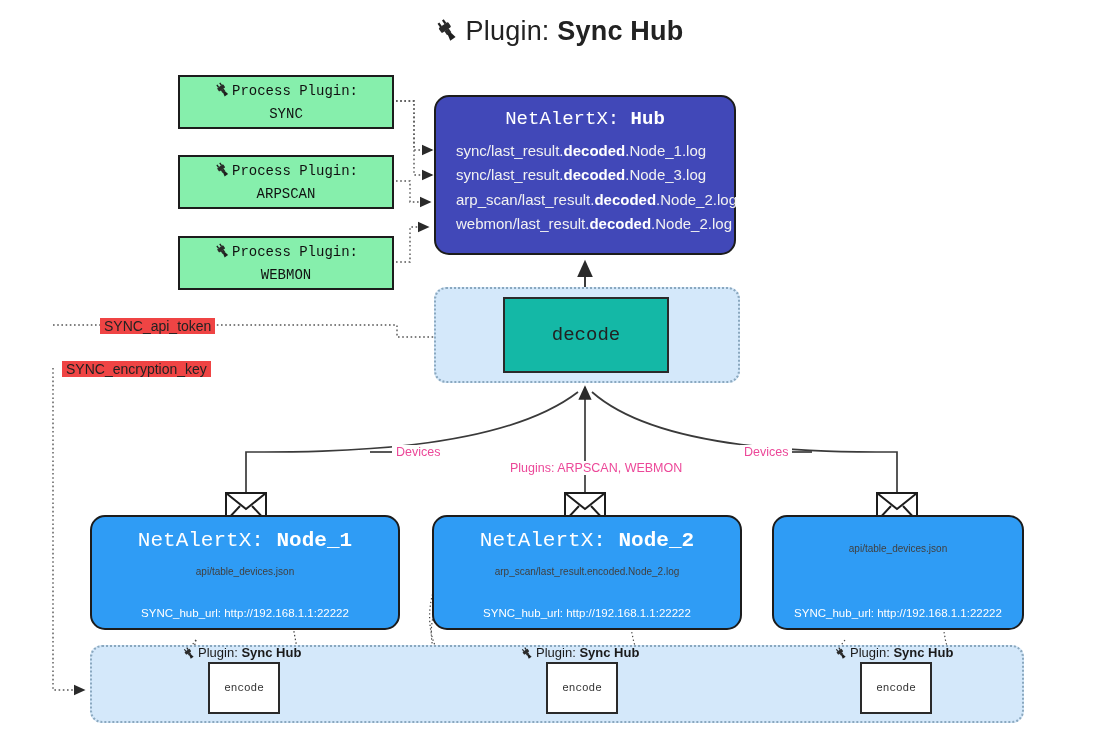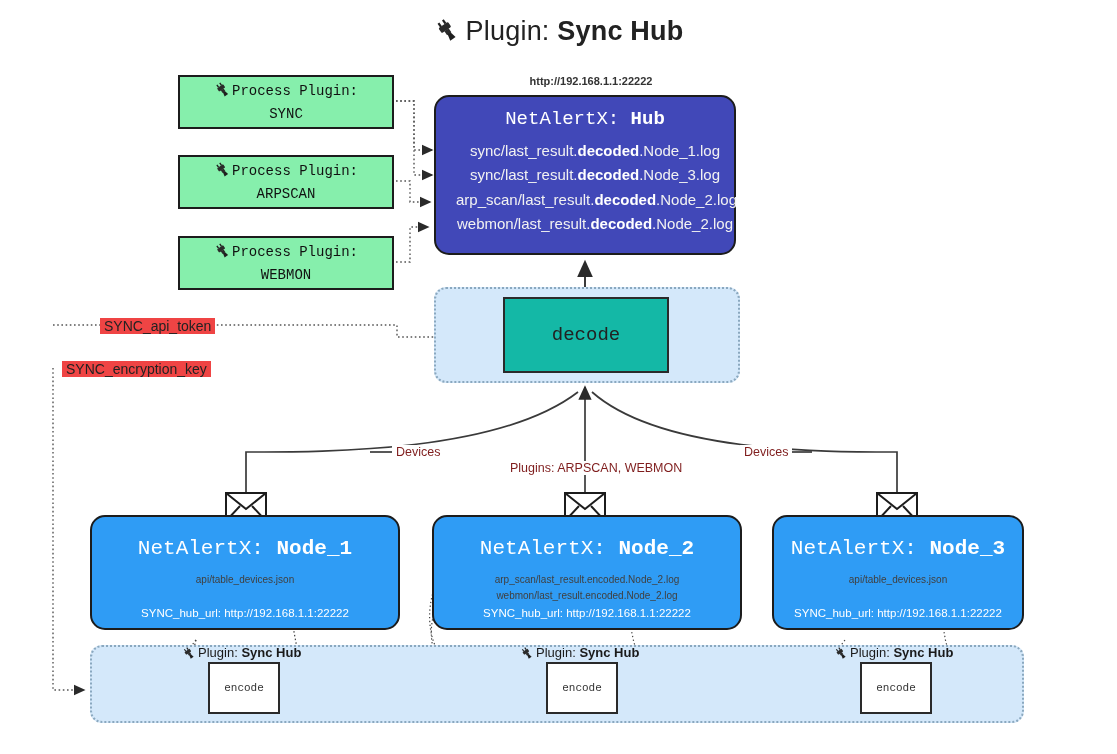--- a/index.html
+++ b/index.html
@@ -62,21 +62,21 @@
   }
   #hub .hubtitle{
     text-align:center;
     font-family:"Liberation Mono", monospace;
     font-size:19px;color:#fff;white-space:nowrap;
   }
   #hub .hubtitle b{font-weight:bold;}
   #hub .loglist{margin-top:9px;}
   #hub .logline{
     font-size:15px;color:#f2f2f2;white-space:nowrap;
-    line-height:1.62;padding-left:20px;text-align:center;
+    line-height:1.62;padding-left:20px;
   }
   #hub .logline b{font-weight:bold;color:#ffffff;}
 
   
   #decodewrap{
     left:434px;top:287px;width:306px;height:96px;
     background:#d4e8fa;
     border:2px dotted #8aa8bf;
     border-radius:12px;
     box-sizing:border-box;
@@ -85,37 +85,37 @@
     left:503px;top:297px;width:166px;height:76px;
     background:#14b8a6;border:2px solid #2a2a2a;
     box-sizing:border-box;
     display:flex;align-items:center;justify-content:center;
     font-family:"Liberation Mono", monospace;
     font-size:19px;color:#222;
   }
 
   
   .edgelabel{
-    font-size:12.5px;color:#7f1d1d;background:#ffffff;
+    font-size:12.5px;color:#ec4899;background:#ffffff;
     padding:0 4px;white-space:nowrap;
   }
 
   
   .node{
     height:115px;
     background:#2f9cf5;
     border:2.5px solid #1c1c1c;
     border-radius:15px;
     box-sizing:border-box;
     padding-top:12px;
   }
   .node .ntitle{
     text-align:center;
     font-family:"Liberation Mono", monospace;
-    font-size:21px;color:#ffffff;white-space:nowrap;margin-top:8px;
+    font-size:21px;color:#ffffff;white-space:nowrap;
   }
   .node .ntitle b{font-weight:bold;}
   .node .nlines{margin-top:12px;text-align:center;}
   .node .nline{
     font-size:10px;color:#404040;white-space:nowrap;line-height:1.6;
   }
   .node .nhub{
     position:absolute;left:0;bottom:9px;width:100%;
     text-align:center;font-size:11.5px;color:#ffffff;white-space:nowrap;
   }
@@ -266,21 +266,20 @@
             <rect x="6.4" y="6.2" width="10.6" height="5.6" rx="1.2" fill="#2b2b2b"></rect>
             <rect x="9.3" y="11.6" width="4.8" height="4.4" fill="#2b2b2b"></rect>
             <path d="M10.2,15.6 h3.2 l1.4,6.2 h-6 z" fill="#1f1f1f"></path>
           </g>
         </svg>
       </span><span>Process Plugin:</span>
     </div>
     <div class="l2">WEBMON</div>
   </div>
 
-  <div id="huburl" class="abs">http://192.168.1.1:22222</div>
 
   <div id="hub" class="abs">
     <div class="hubtitle">
       <span>NetAlertX:</span>
       <b>Hub</b>
     </div>
     <div class="loglist">
       <div class="logline">
         <span>sync/last_result.</span><b>decoded</b><span>.Node_1.log</span>
       </div>
@@ -339,30 +338,25 @@
     <div class="nhub">SYNC_hub_url: http://192.168.1.1:22222</div>
   </div>
 
   <div id="node2" class="node abs">
     <div class="ntitle">
       <span>NetAlertX:</span>
       <b>Node_2</b>
     </div>
     <div class="nlines">
       <div class="nline">arp_scan/last_result.encoded.Node_2.log</div>
-      <div class="nline">webmon/last_result.encoded.Node_2.log</div>
     </div>
     <div class="nhub">SYNC_hub_url: http://192.168.1.1:22222</div>
   </div>
 
   <div id="node3" class="node abs">
-    <div class="ntitle">
-      <span>NetAlertX:</span>
-      <b>Node_3</b>
-    </div>
     <div class="nlines">
       <div class="nline">api/table_devices.json</div>
     </div>
     <div class="nhub">SYNC_hub_url: http://192.168.1.1:22222</div>
   </div>
 
   <div id="bottomwrap" class="abs"></div>
 
   <div class="pluglabel abs" style="left:182px;top:645px;">
     <span class="plug">

